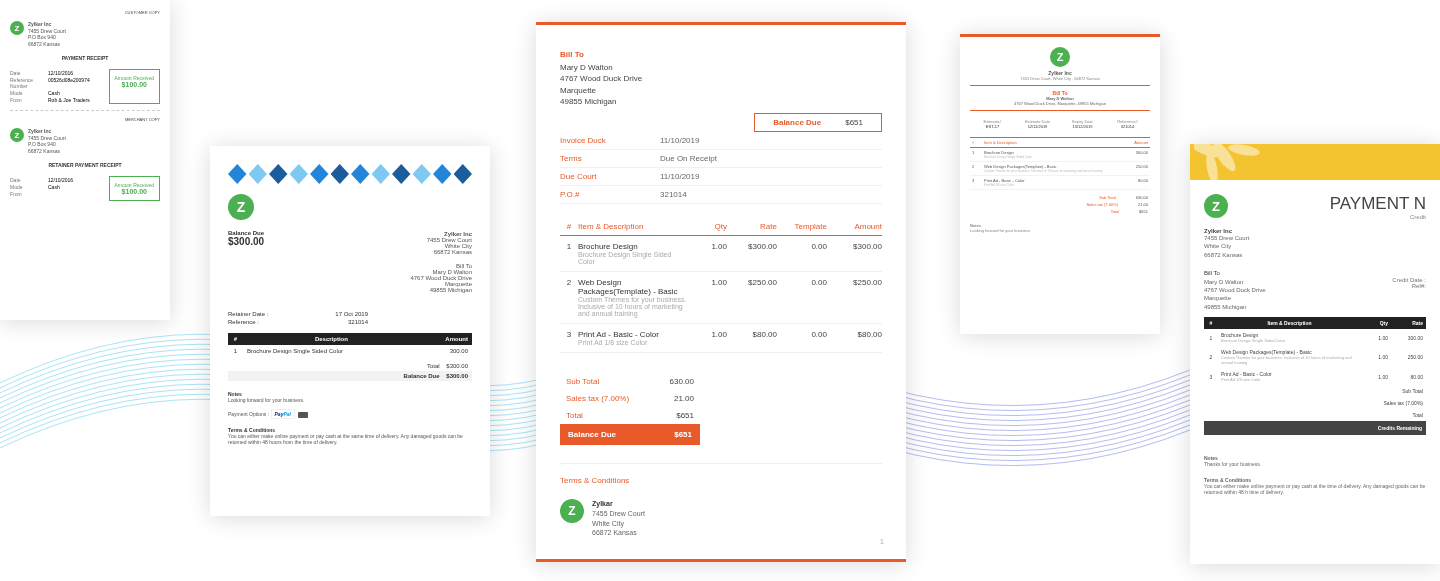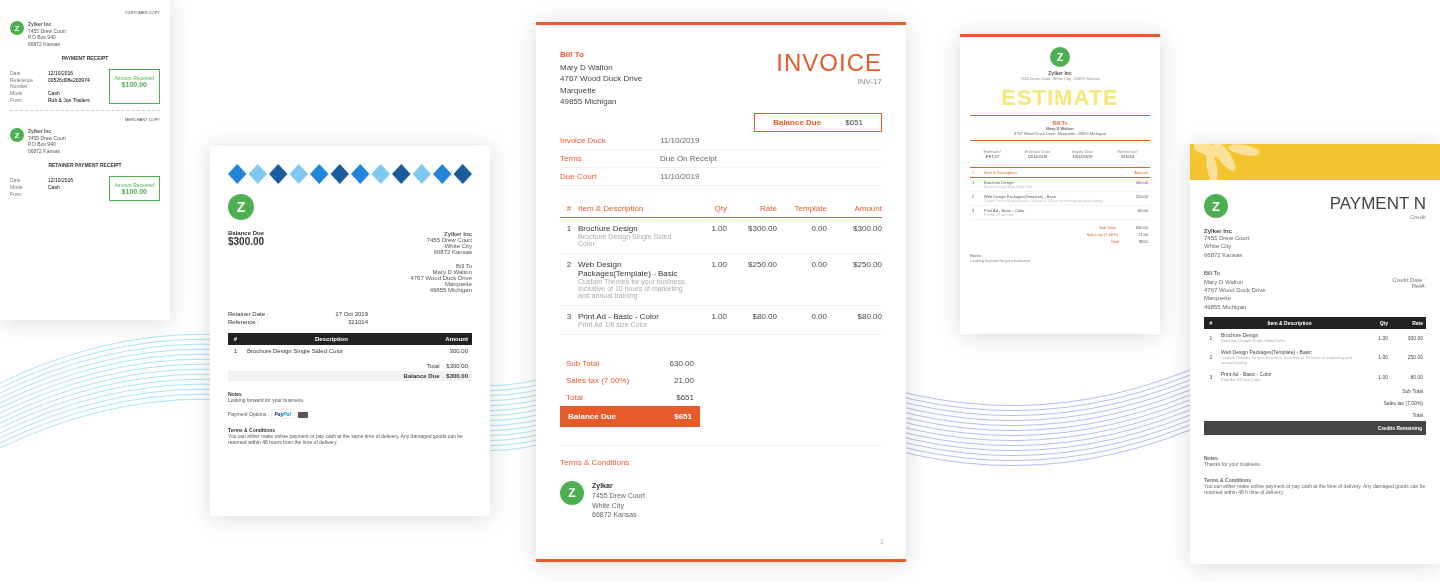--- a/index.html
+++ b/index.html
@@ -321,40 +321,40 @@
 
 <div class="doc doc-invoice">
   <div class="head">
     <div class="bill">
       <div class="label">Bill To</div>
       <div>Mary D Walton</div>
       <div>4767 Wood Duck Drive</div>
       <div>Marquette</div>
       <div>49855 Michigan</div>
     </div>
-    <div>
-      <div class="big">INVOICE</div>
-      <div class="num">INV-17</div>
-    </div>
   </div>
   <div class="balance-box">
     <span class="lbl">Balance Due</span><span>$651</span>
   </div>
   <div class="meta" id="invoice-meta">
       <div class="row">
         <span class="k">Invoice Duck</span>
         <span class="v">11/10/2019</span>
       </div>
       <div class="row">
         <span class="k">Terms</span>
         <span class="v">Due On Receipt</span>
       </div>
       <div class="row">
         <span class="k">Due Court</span>
         <span class="v">11/10/2019</span>
+      </div>
+      <div class="row">
+        <span class="k">P.O.#</span>
+        <span class="v">321014</span>
       </div>
     </div>
   <table>
     <thead>
         <tr>
       <th class="center" style="width:18px">#</th>
       <th style="text-align:left">Item &amp; Description</th>
       <th class="right" style="width:40px">Qty</th>
       <th class="right" style="width:50px">Rate</th>
       <th class="right" style="width:50px">Template</th>
@@ -429,21 +429,20 @@
       <div>66872 Kansas</div>
     </div>
   </div>
   <div class="page">1</div>
 </div>
 
 <div class="doc doc-estimate">
   <div class="logo-row"><span class="logo">Z</span></div>
   <div class="co">Zylker Inc</div>
   <div class="addr">7455 Drew Court, White City , 66872 Kansas</div>
-  <div class="big">ESTIMATE</div>
   <hr>
   <div class="bill">
     <div class="lbl">Bill To</div>
     <div class="line" style="font-weight:bold">Mary D Walton</div>
     <div class="line">4767 Wood Duck Drive, Marquette, 49855 Michigan</div>
   </div>
   <hr>
   <div class="meta" id="est-meta">
       <div>
         <div>Estimate#</div>

